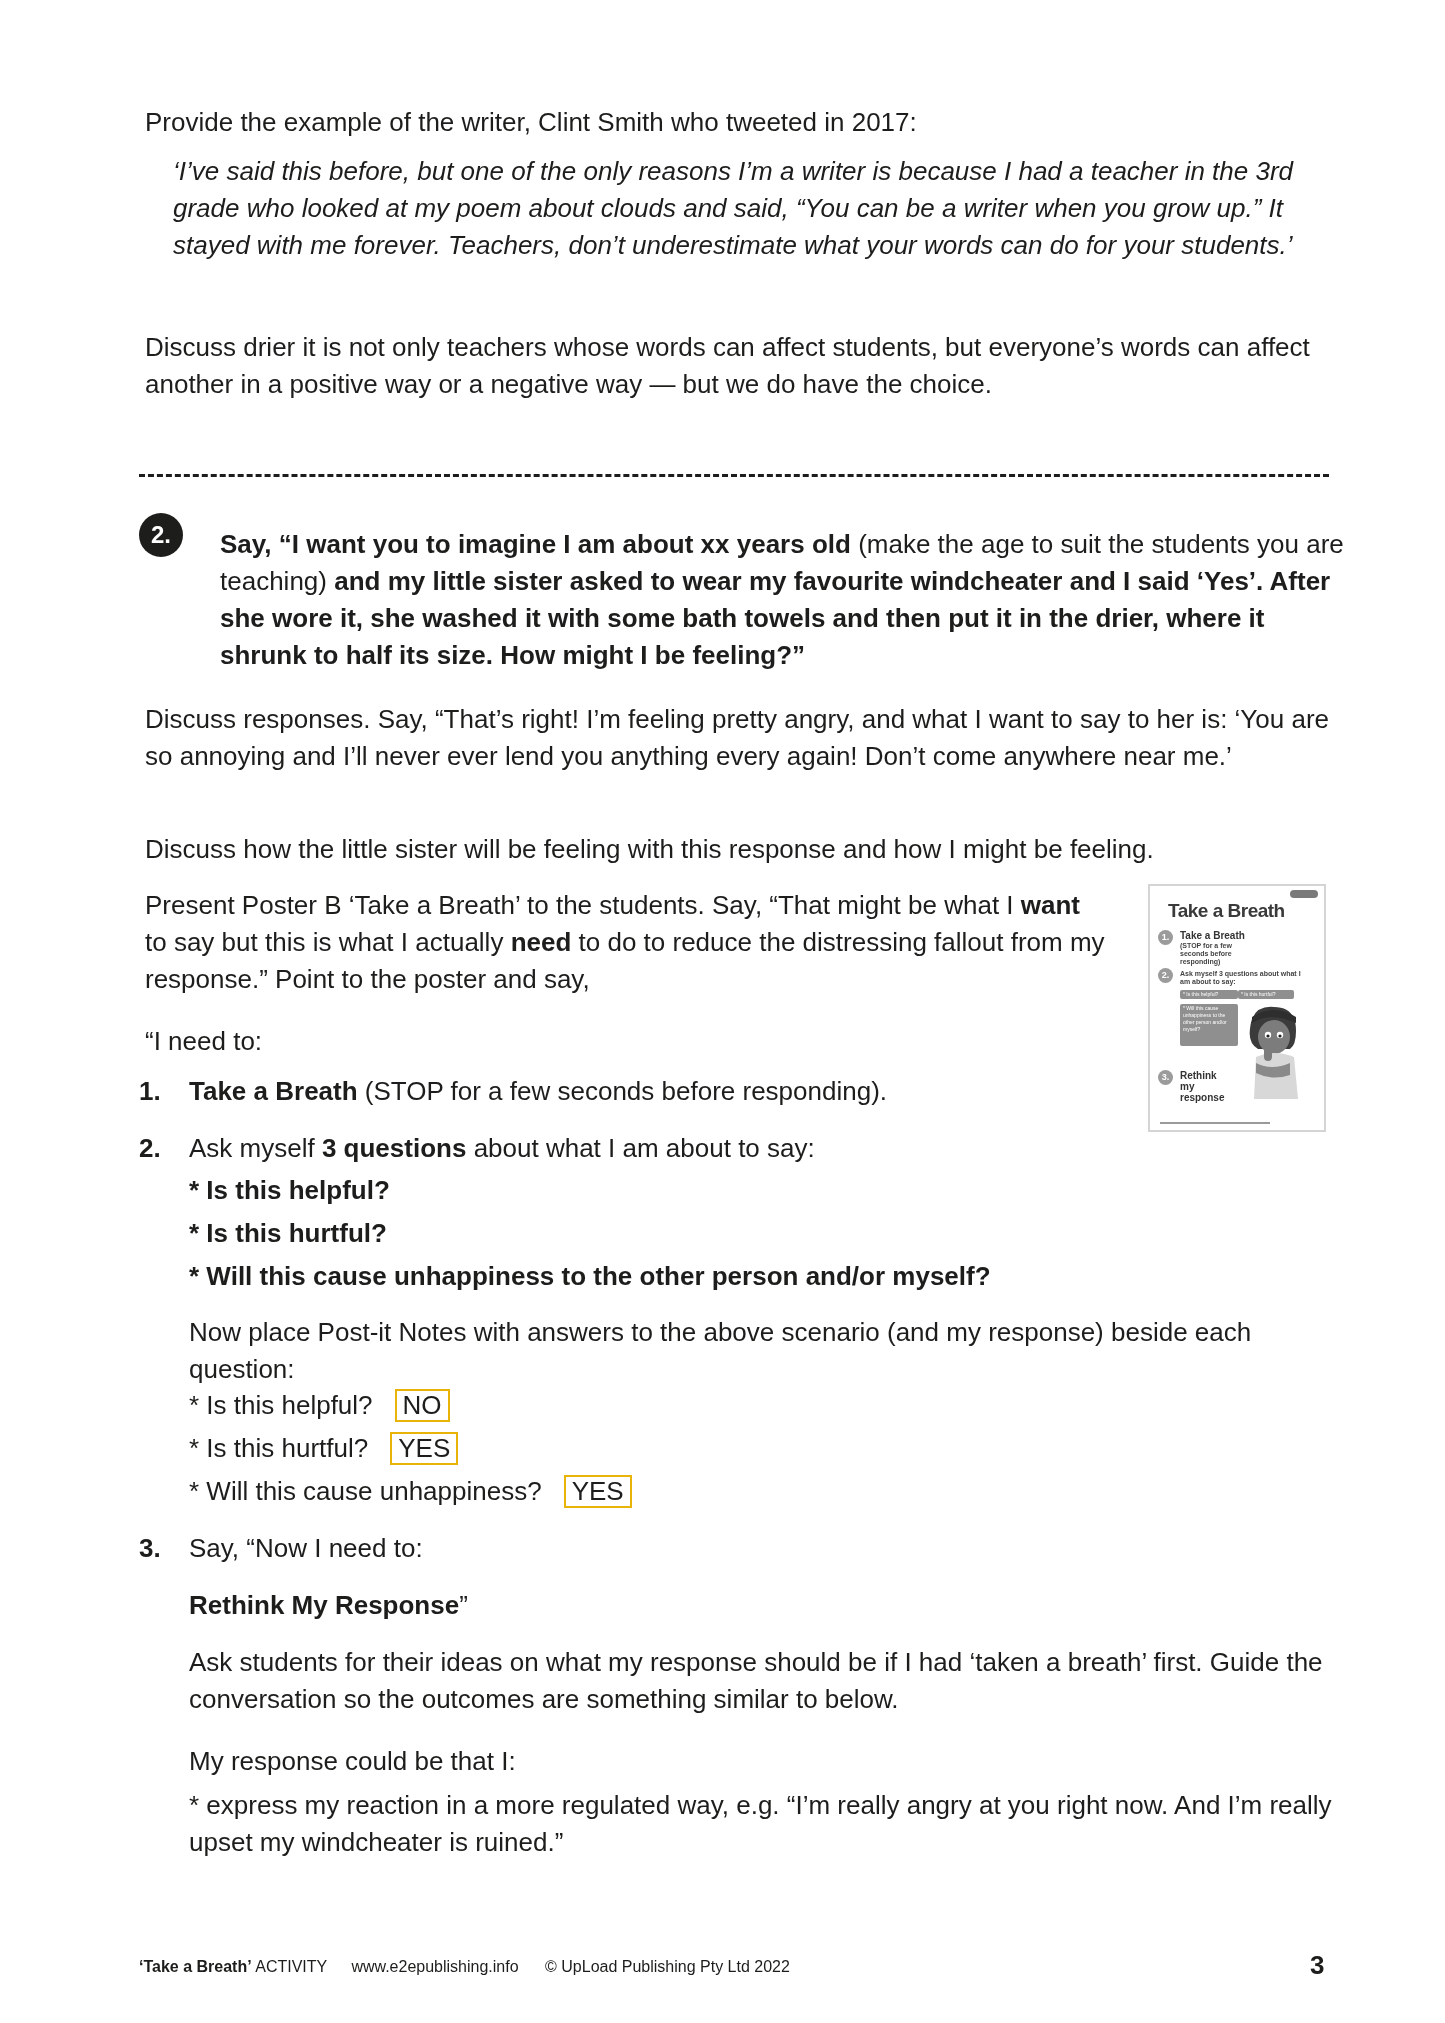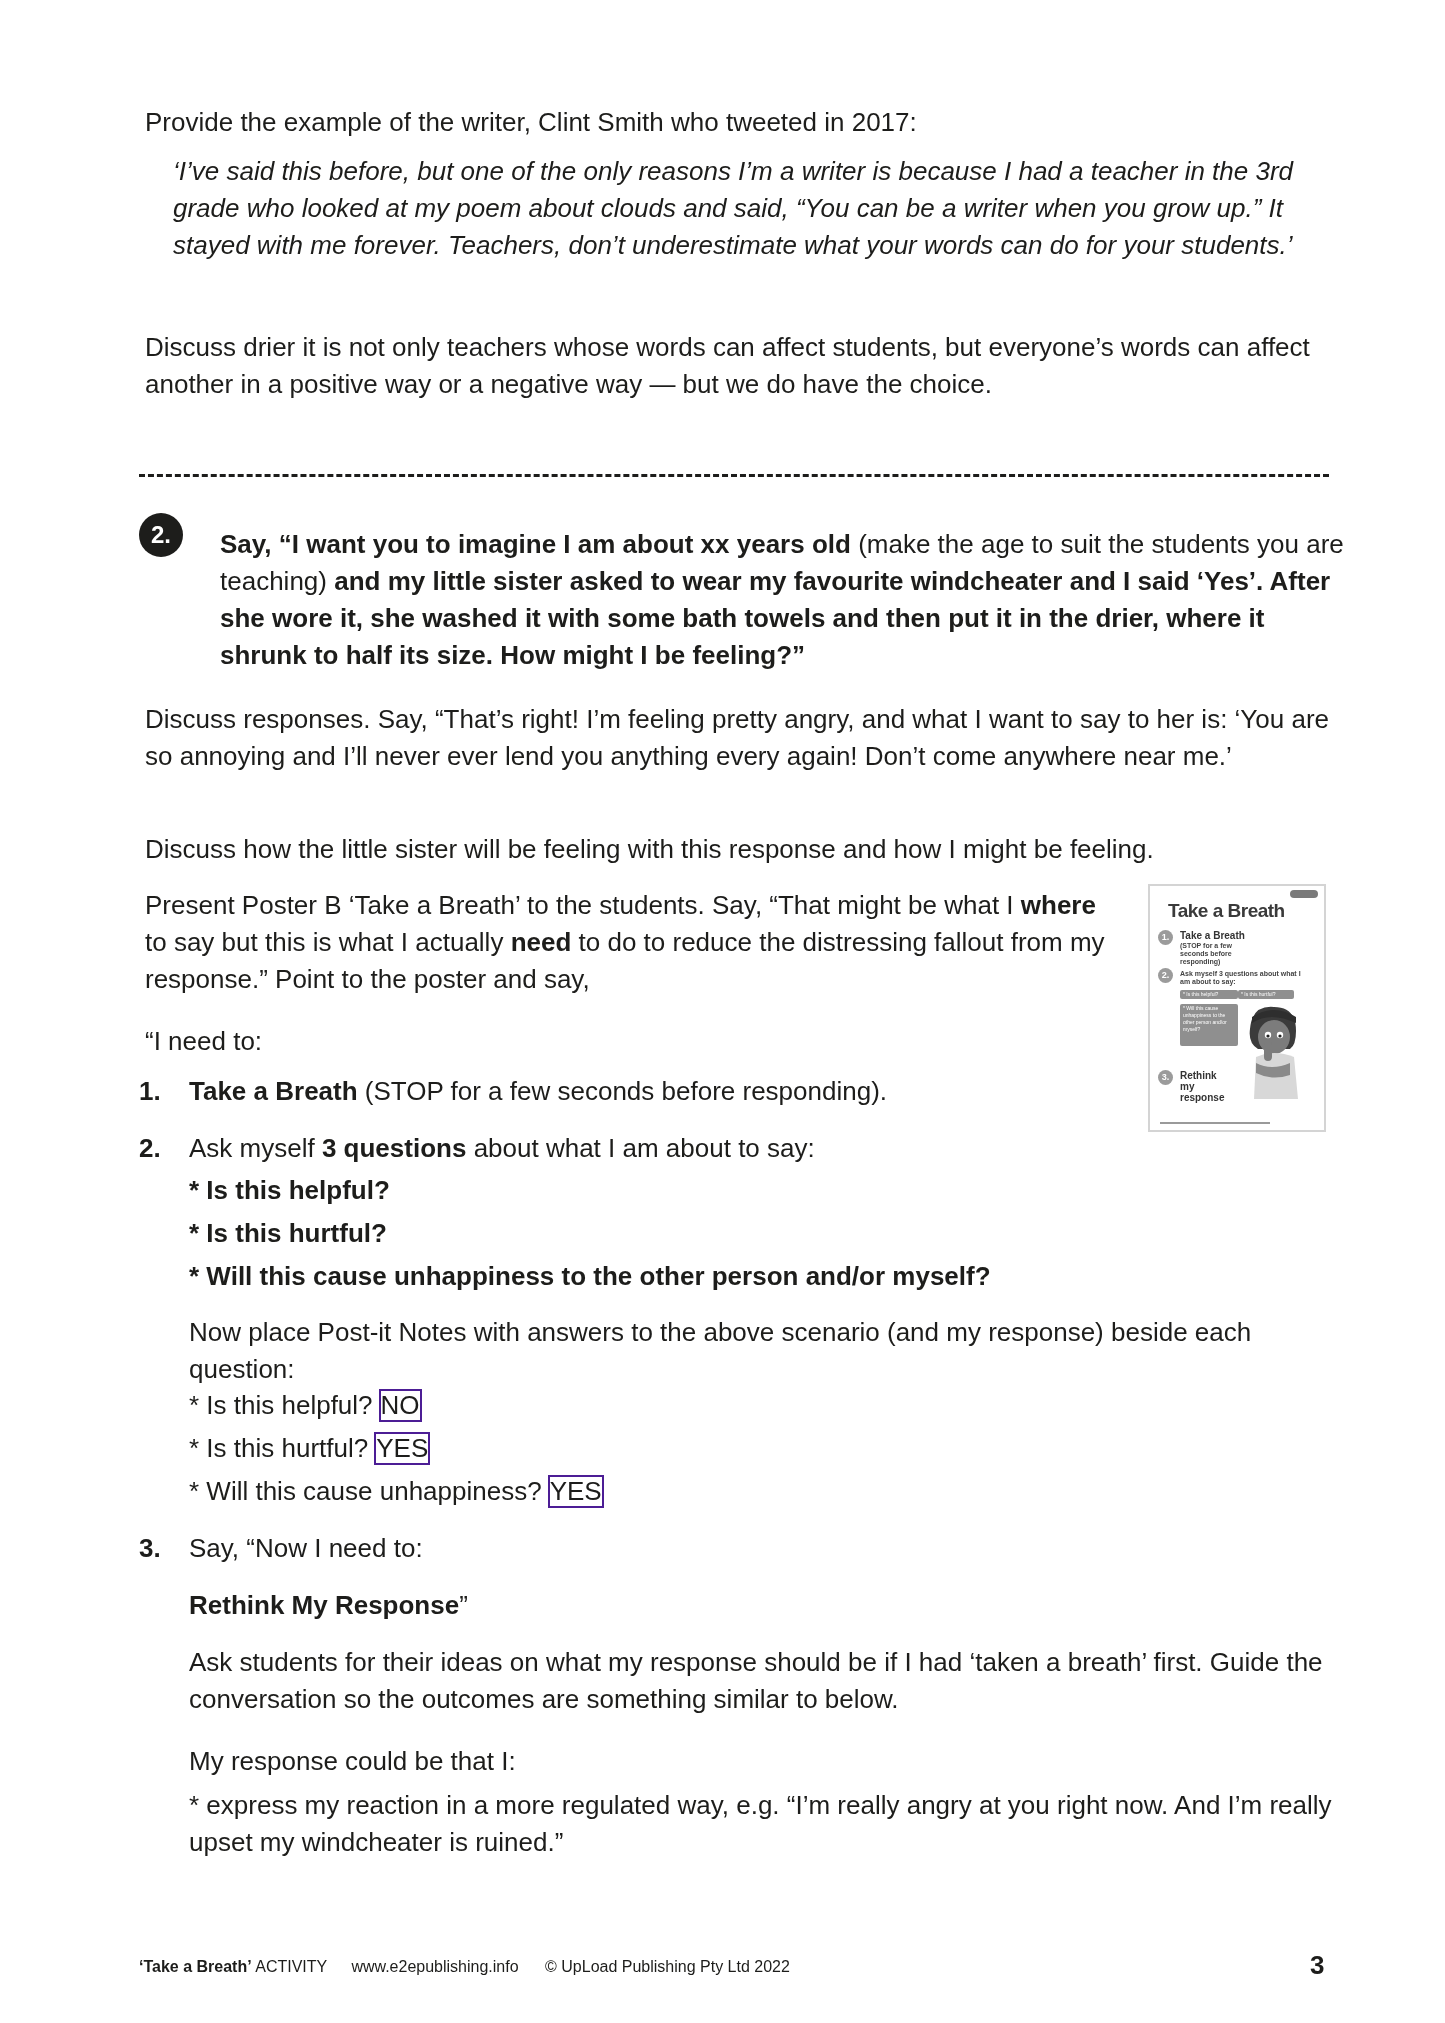--- a/index.html
+++ b/index.html
@@ -9,21 +9,21 @@
   .para { position: absolute; left: 139px; width: 1190px; font-size: 26px; line-height: 37px; margin: 6px; }
   .quote { position: absolute; left: 173px; width: 1140px; font-size: 26px; line-height: 37px; font-style: italic; margin: 0; }
   .b { font-weight: bold; }
   .dash { position: absolute; left: 139px; top: 474px; width: 1190px; height: 0;
           border-top: 3px dashed #1d1d1b; }
   .step-badge { position: absolute; left: 139px; top: 513px; width: 44px; height: 44px; border-radius: 50%;
                 background: #1d1d1b; color: #fff; font-weight: bold; font-size: 24px; line-height: 44px; text-align: center; }
   .step-text { position: absolute; left: 208px; top: 514px; width: 1130px; font-size: 26px; line-height: 37px; margin: 12px; }
   .num { position: absolute; left: 139px; font-weight: bold; font-size: 26px; line-height: 37px; }
   .ind { position: absolute; left: 189px; width: 1150px; font-size: 26px; line-height: 37px; margin: 0; }
-  .answer-box { display: inline-block; border: 2px solid #4c1d95; padding: 0 0; line-height: 29px; margin-left: 6px; }
+  .answer-box { display: inline-block; border: 2px solid #eab308; padding: 0 6px; line-height: 29px; margin-left: 22px; }
   
   .poster { position: absolute; left: 1148px; top: 884px; width: 174px; height: 244px; border: 2px solid #d4d4d4; background: #fff; overflow: hidden; }
   .poster-tag { position: absolute; right: 6px; top: 4px; width: 28px; height: 8px; border-radius: 4px; background: #7a7a7a; }
   .poster-title { position: absolute; left: 18px; top: 14px; font-size: 19px; font-weight: bold; color: #3a3a3a; letter-spacing: -0.5px; }
   .p-circle { position: absolute; left: 8px; width: 15px; height: 15px; border-radius: 50%; background: #9b9b9b; color: #fff;
               font-size: 9px; font-weight: bold; line-height: 15px; text-align: center; }
   .p-head { position: absolute; left: 30px; font-size: 10px; font-weight: bold; color: #333; line-height: 11px; }
   .p-sub { position: absolute; left: 30px; font-size: 7px; font-weight: bold; color: #444; line-height: 8px; }
   .p-chip { position: absolute; background: #8f8f8f; color: #fff; font-size: 5px; line-height: 7px; padding: 1px 3px; border-radius: 2px; }
   .p-foot { position: absolute; left: 10px; bottom: 6px; width: 110px; height: 2px; background: #9a9a9a; }
@@ -41,21 +41,21 @@
   <p class="para" style="top:323px;">Discuss drier it is not only teachers whose words can affect students, but everyone’s words can affect another in a positive way or a negative way — but we do have the choice.</p>
 
   <div class="dash"></div>
 
   <div class="step-badge">2.</div>
   <p class="step-text"><span class="b">Say, “I want you to imagine I am about xx years old</span><span> (make the age to suit the students you are teaching) </span><span class="b">and my little sister asked to wear my favourite windcheater and I said ‘Yes’. After she wore it, she washed it with some bath towels and then put it in the drier, where it shrunk to half its size. How might I be feeling?”</span></p>
 
   <p class="para" style="top:695px;">Discuss responses. Say, “That’s right! I’m feeling pretty angry, and what I want to say to her is: ‘You are so annoying and I’ll never ever lend you anything every again! Don’t come anywhere near me.’</p>
   <p class="para" style="top:825px;">Discuss how the little sister will be feeling with this response and how I might be feeling.</p>
 
-  <p class="para" style="top:881px; width:960px;"><span>Present Poster B ‘Take a Breath’ to the students. Say, “That might be what I </span><span class="b">where</span><span> to say but this is what I actually </span><span class="b">need</span><span> to do to reduce the distressing fallout from my response.” Point to the poster and say,</span></p>
+  <p class="para" style="top:881px; width:960px;"><span>Present Poster B ‘Take a Breath’ to the students. Say, “That might be what I </span><span class="b">want</span><span> to say but this is what I actually </span><span class="b">need</span><span> to do to reduce the distressing fallout from my response.” Point to the poster and say,</span></p>
 
   <div class="poster">
     <div class="poster-tag"></div>
     <div class="poster-title">Take a Breath</div>
     <div class="p-circle" style="top:44px;">1.</div>
     <div class="p-head" style="top:44px;">Take a Breath</div>
     <div class="p-sub" style="top:56px; width:80px;">(STOP for a few seconds before responding)</div>
     <div class="p-circle" style="top:82px;">2.</div>
     <div class="p-sub" style="top:84px; width:130px;">Ask myself 3 questions about what I am about to say:</div>
     <div class="p-chip" style="left:30px; top:104px; width:52px; overflow:hidden; white-space:nowrap;">* Is this helpful?</div>

